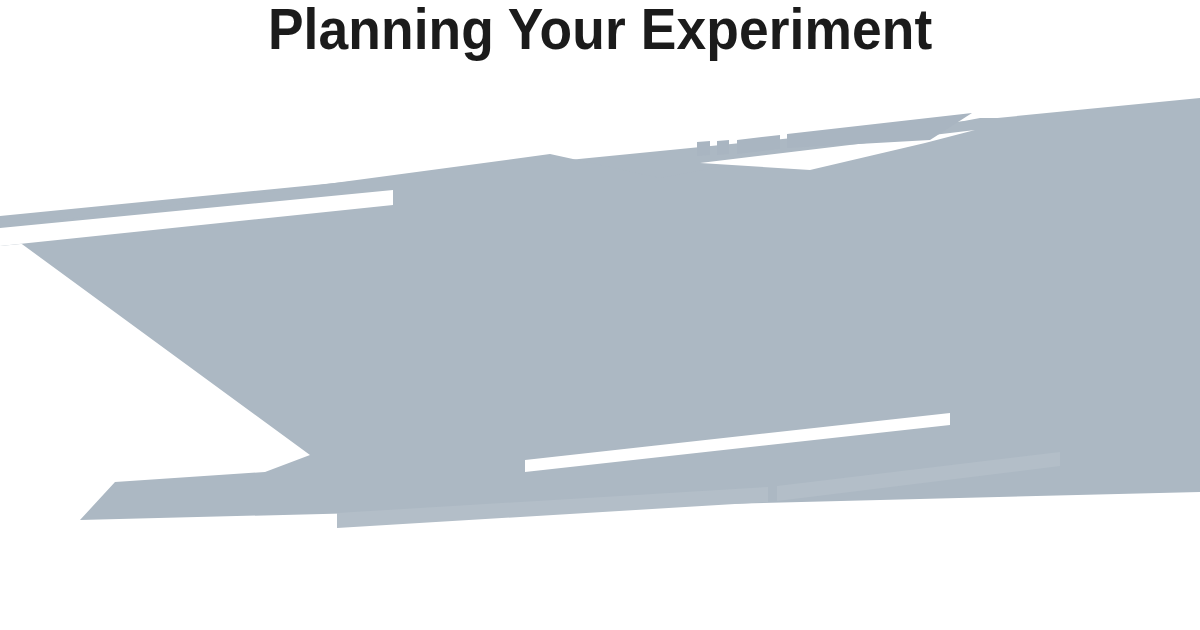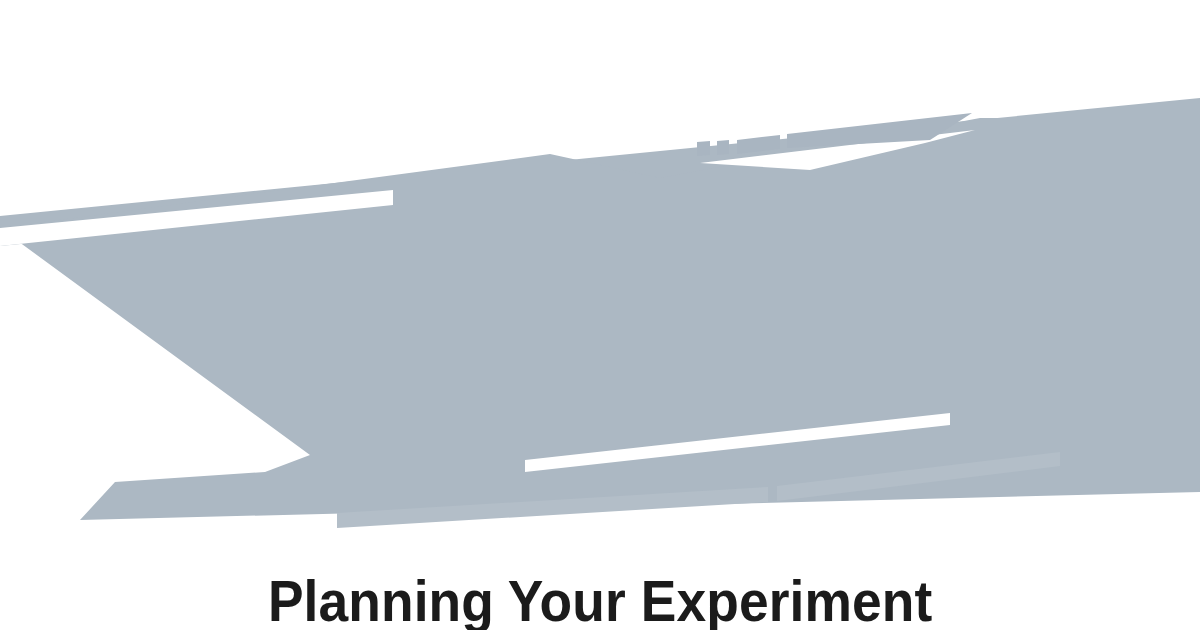--- a/index.html
+++ b/index.html
@@ -26,21 +26,21 @@
     height: 630px;
     display: block;
   }
   #title-layer {
     position: absolute;
     left: 0;
     top: 0;
     width: 1200px;
     height: 630px;
     display: flex;
-    align-items: flex-end;
+    align-items: flex-start;
     justify-content: center;
     pointer-events: none;
   }
   #banner-title {
     font-family: "Liberation Sans Narrow", "Liberation Sans", sans-serif;
     font-weight: 700;
     font-size: 58px;
     line-height: 1;
     letter-spacing: 0.1px;
     color: #1b1b1b;

